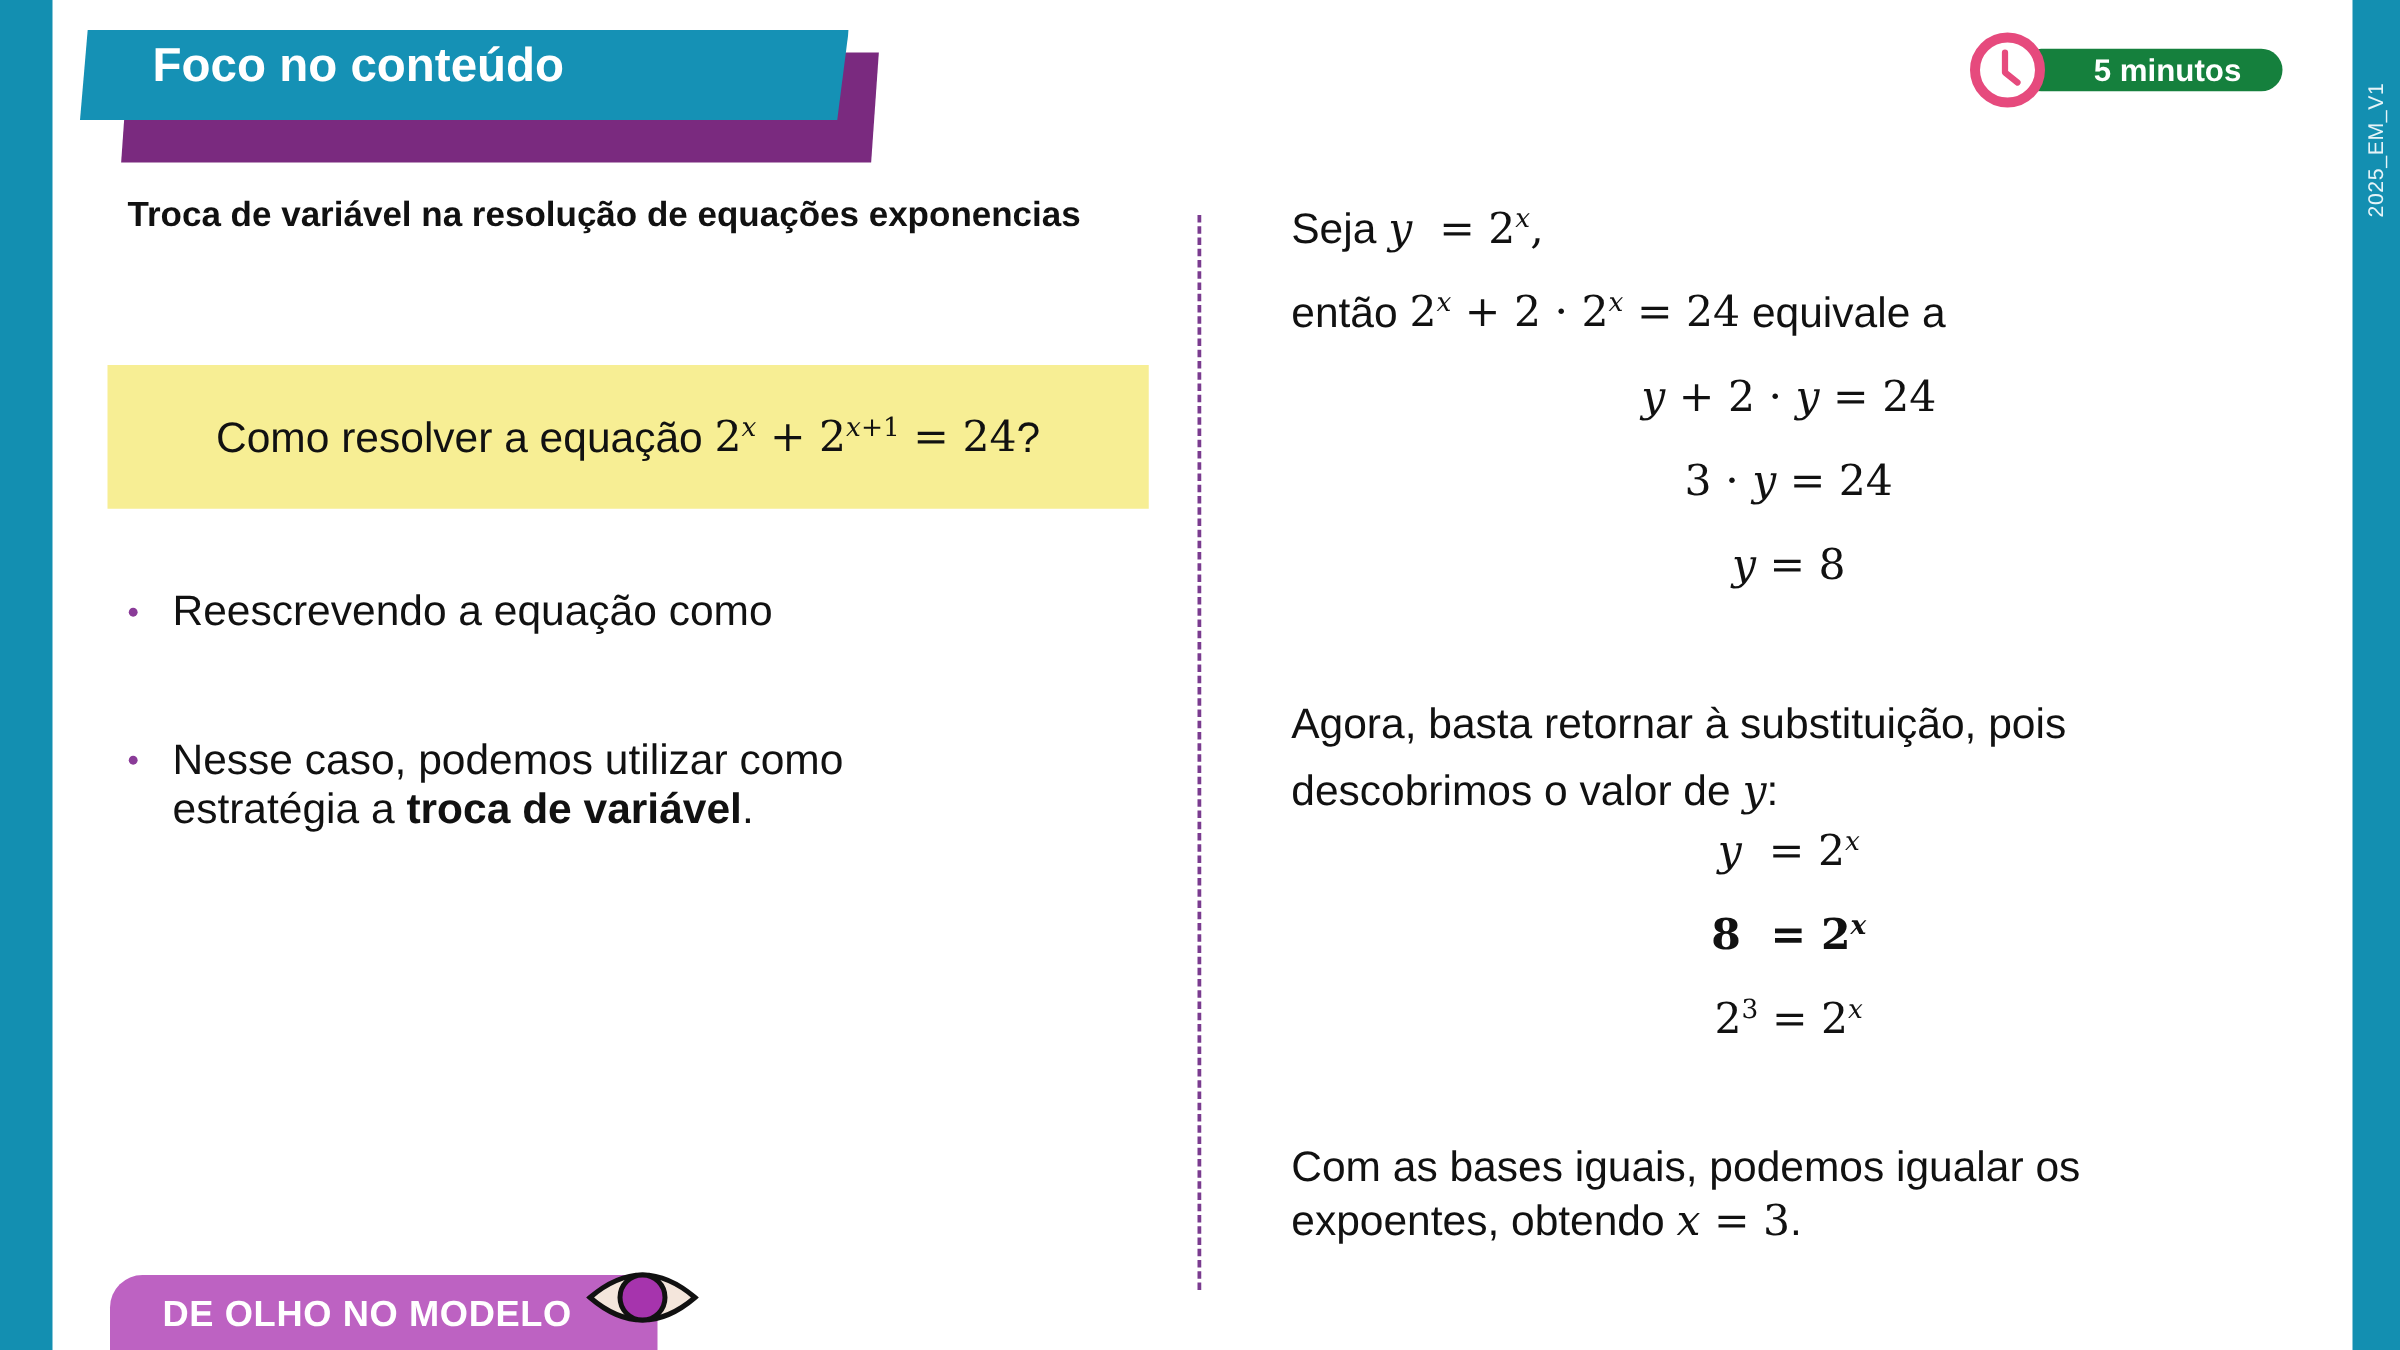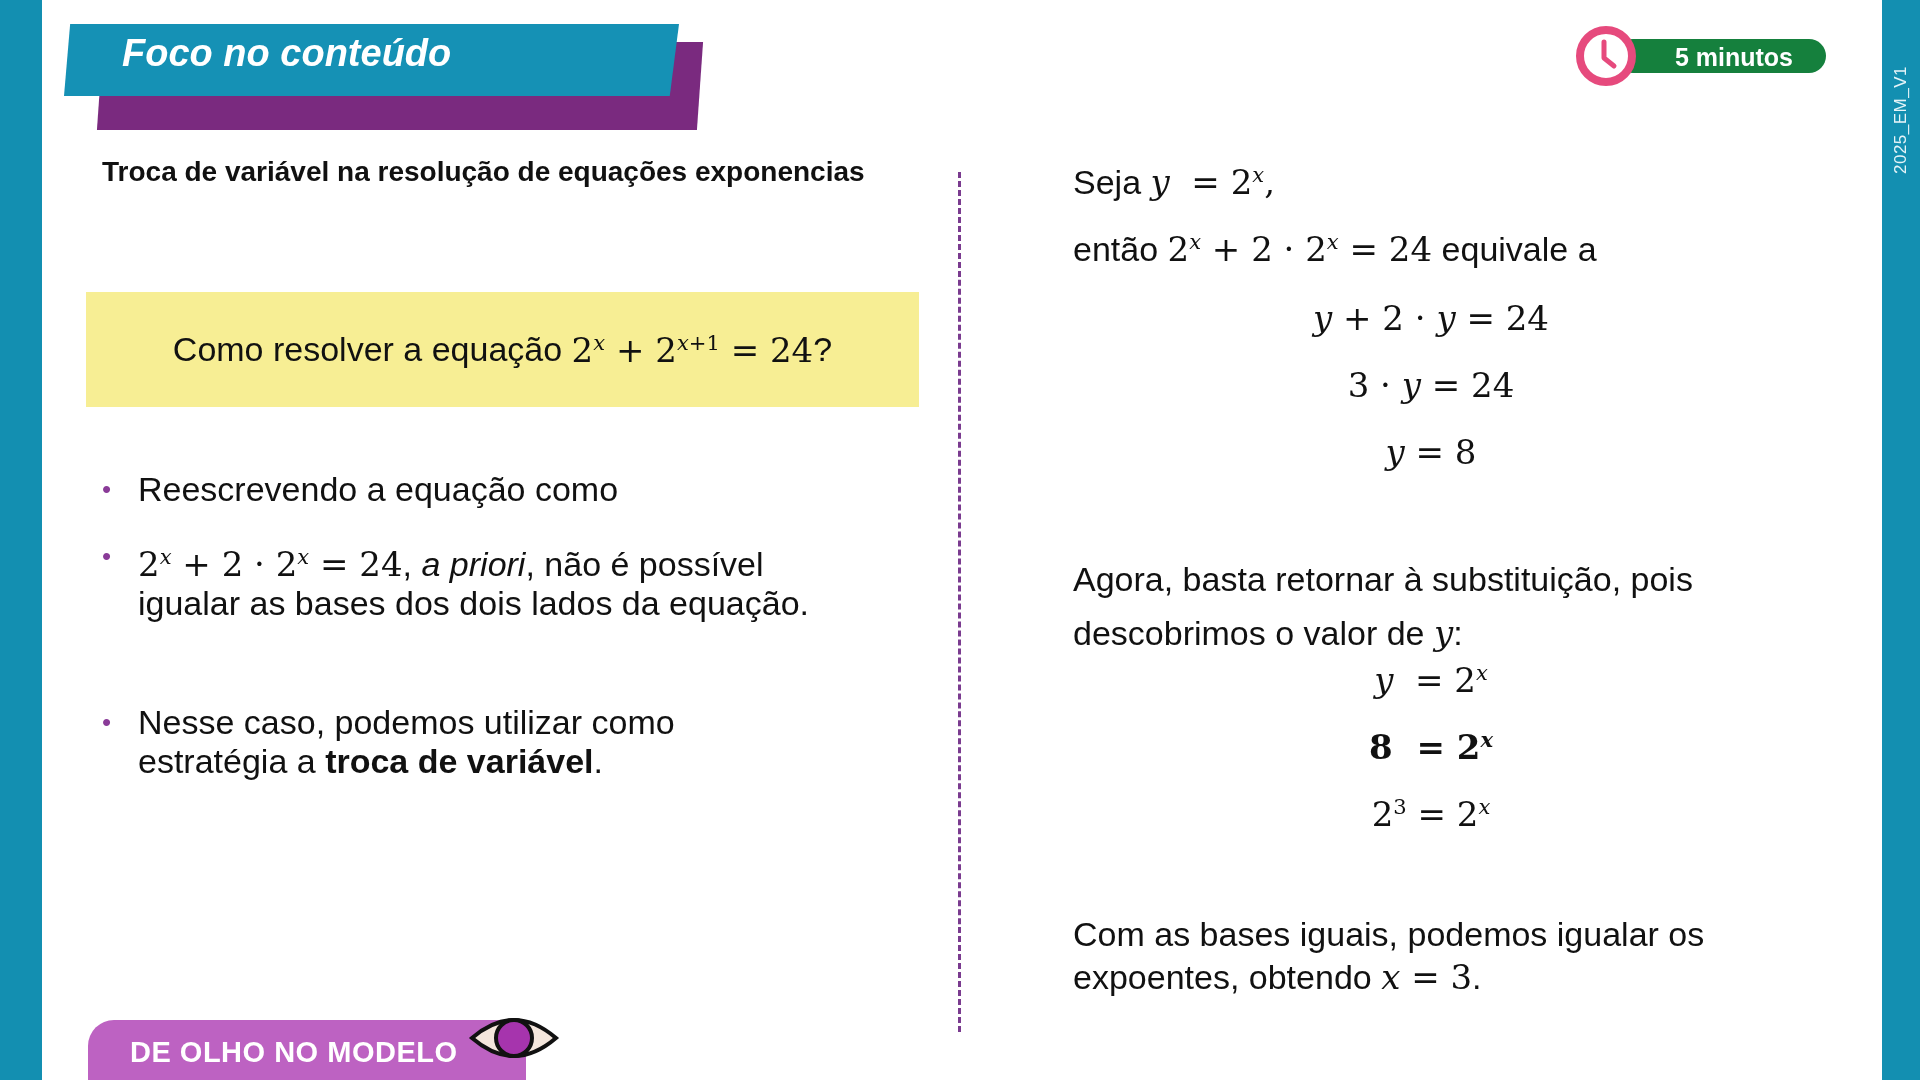--- a/index.html
+++ b/index.html
@@ -5,21 +5,21 @@
   html, body { margin:0; padding:0; }
   body { width:1920px; height:1080px; position:relative; overflow:hidden; background:#ffffff; font-family:"Liberation Sans", sans-serif; color:#111; }
   .left-bar { position:absolute; left:0; top:0; width:42px; height:1080px; background:#138fb1; }
   .right-bar { position:absolute; right:0; top:0; width:38px; height:1080px; background:#138fb1; }
   .version { position:absolute; right:0; top:55px; width:38px; height:130px; display:flex; align-items:center; justify-content:center; }
   .version span { transform:rotate(-90deg); white-space:nowrap; color:#e6f4f8; font-size:17px; letter-spacing:0.5px; }
 
   .banner { position:absolute; left:64px; top:22px; width:640px; height:90px; }
   .banner .shadow { position:absolute; left:36px; top:20px; width:600px; height:88px; background:#7a2a7f; transform:skewX(-4deg); }
   .banner .main { position:absolute; left:0; top:2px; width:615px; height:72px; background:#1591b5; clip-path:polygon(1% 0,100% 0,98.5% 100%,0 100%); }
-  .banner .title { position:absolute; left:58px; top:10px; font-size:38px; font-weight:bold; color:#fff;font-style:italic; }
+  .banner .title { position:absolute; left:58px; top:10px; font-size:38px; font-weight:bold; color:#fff; }
 
   .timer { position:absolute; left:1576px; top:26px; width:250px; height:60px; }
   .timer .pill { position:absolute; left:40px; top:13px; width:210px; height:34px; background:#15803d; border-radius:17px; }
   .timer .pill span { position:absolute; left:0; right:0; top:4px; text-align:center; color:#fff; font-weight:bold; font-size:25px; padding-left:26px; }
   .timer .clock { position:absolute; left:0; top:0; width:44px; height:44px; border:8px solid #e64a7d; background:#fff; border-radius:50%; }
   .timer .clock svg { position:absolute; left:0; top:0; }
 
   .heading { position:absolute; left:102px; top:150px; width:780px; font-size:28px; font-weight:bold; line-height:44px; }
 
   .question { position:absolute; left:86px; top:292px; width:833px; height:115px; background:#f7ee94; display:flex; align-items:center; justify-content:center; }
@@ -29,21 +29,21 @@
   sup { font-size:0.62em; }
 
   .bullets { position:absolute; left:102px; top:470px; width:720px; font-size:34px; line-height:39px; }
   .bullet { position:relative; padding-left:36px; }
   .bullet::before { content:"•"; position:absolute; left:0; top:0; color:#8a3b98; font-size:26px; }
   .b1 { margin-bottom:28px; }
   .b3 { margin-top:80px; }
 
   .divider { position:absolute; left:958px; top:172px; height:860px; border-left:3px dashed #7a3b8f; }
 
-  .right { position:absolute; left:1073px; width:720px; font-size:34px; }
+  .right { position:absolute; left:1033px; width:720px; font-size:34px; }
   .center-eq { position:absolute; left:1033px; width:796px; text-align:center; font-size:34px; font-family:"DejaVu Serif", serif; }
 
   .footer-tab { position:absolute; left:88px; top:1020px; width:438px; height:70px; background:#bd62c2; border-radius:26px 0 0 0; }
   .footer-tab span { position:absolute; left:42px; top:16px; color:#ffffff; font-weight:900; font-size:29px; letter-spacing:0.5px; }
   .eye { position:absolute; left:468px; top:1008px; }
 </style>
 </head>
 <body>
 
 <div class="left-bar"></div>
@@ -70,21 +70,20 @@
 </div>
 
 <div class="heading">Troca de variável na resolução de equações exponencias</div>
 
 <div class="question">
   <span><span>Como resolver a equação </span><span class="math">2<sup><i>x</i></sup> + 2<sup><i>x</i>+1</sup> = 24</span><span>?</span></span>
 </div>
 
 <div class="bullets">
   <div class="bullet b1"><span>Reescrevendo a equação como</span></div>
-  <div class="bullet b2"><span class="math">2<sup><i>x</i></sup> + 2 · 2<sup><i>x</i></sup> = 24</span>, <i>a priori</i><span>, não é possível igualar as bases dos dois lados da equação.</span></div>
   <div class="bullet b3"><span>Nesse caso, podemos utilizar como estratégia a </span><b>troca de variável</b><span>.</span></div>
 </div>
 
 <div class="divider"></div>
 
 <div class="right" style="top:162px;"><span>Seja </span><span class="math"><i>y</i> &nbsp;= 2<sup><i>x</i></sup>,</span></div>
 <div class="right" style="top:229px;"><span>então </span><span class="math">2<sup><i>x</i></sup> + 2 · 2<sup><i>x</i></sup> = 24</span><span> equivale a</span></div>
 
 <div class="center-eq" style="top:298px;"><i>y</i> + 2 · <i>y</i> = 24</div>
 <div class="center-eq" style="top:365px;">3 · <i>y</i> = 24</div>

